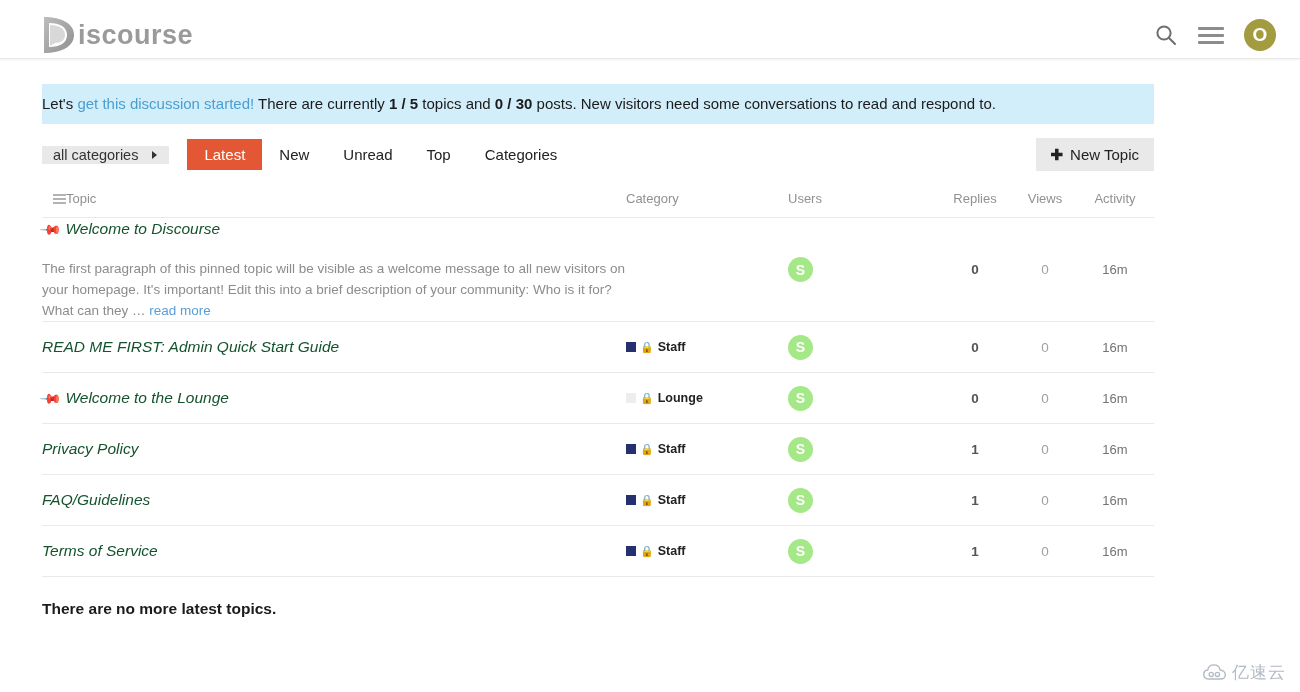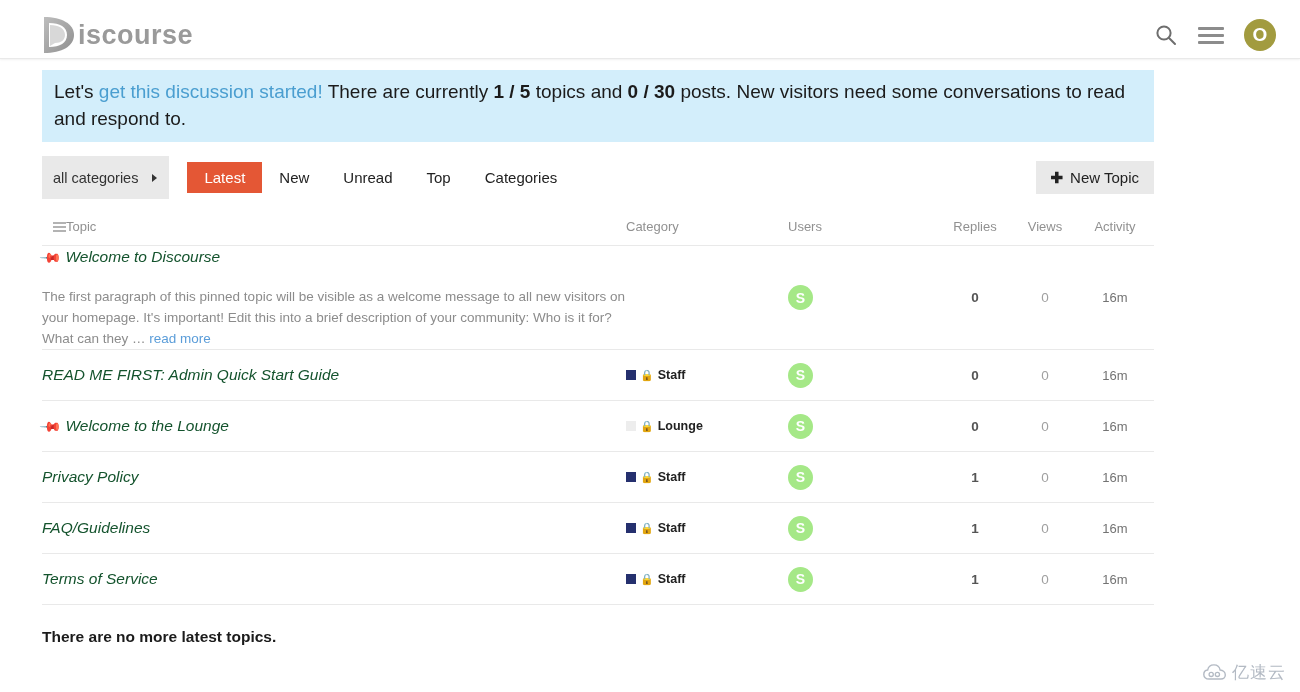--- a/index.html
+++ b/index.html
@@ -88,26 +88,26 @@
     padding: 0;
   }
   .container {
     width: 1112px;
     margin: 0 auto;
     margin-left: 42px;
   }
 
   
   .global-notice {
-    margin-top: 11px;
+    margin-top: 25px;
     background: #d3eefb;
     color: #1b1b1b;
-    font-size: 19px;
+    font-size: 15px;
     line-height: 1.4;
-    padding: 9px 12px 10px 12px;
+    padding: 9px 12px 10px 0;
     box-sizing: border-box;
     width: 1112px;
   }
   .global-notice a {
     color: #4a9ed0;
     text-decoration: none;
   }
   .global-notice b { font-weight: bold; }
 
   
@@ -125,21 +125,21 @@
   .cat-dropdown {
     background: #e9e9e9;
     border: none;
     font-size: 14.5px;
     color: #333333;
     padding: 7px 12px 7px 11px;
     display: flex;
     align-items: center;
     gap: 14px;
     cursor: pointer;
-    height: 43px;
+    height: 18px;
     box-sizing: border-box;
     font-family: "Liberation Sans", sans-serif;
   }
   .caret-right {
     width: 0; height: 0;
     border-left: 5px solid #333;
     border-top: 4px solid transparent;
     border-bottom: 4px solid transparent;
   }
   .nav-tabs {

